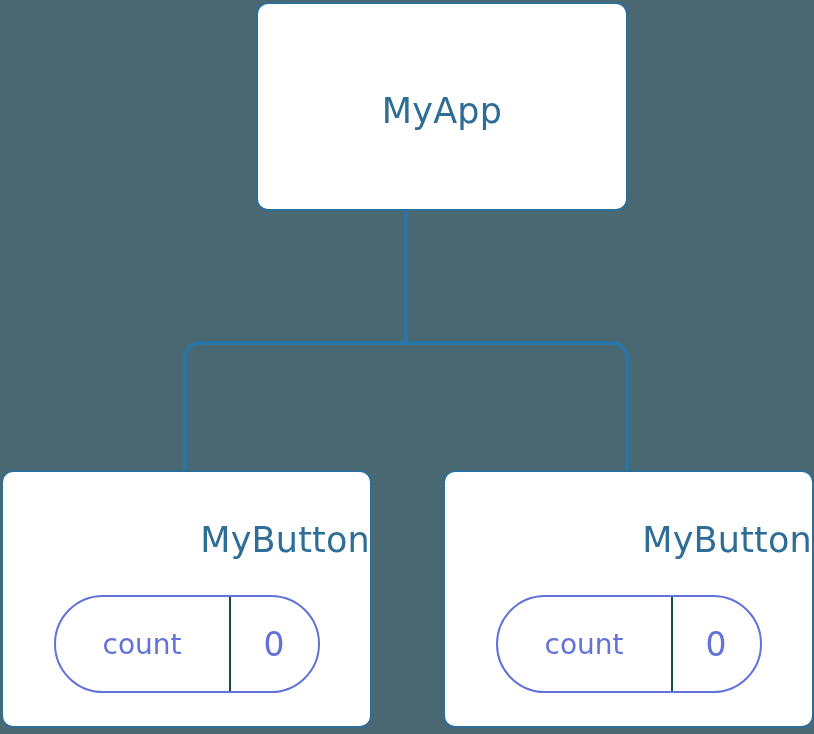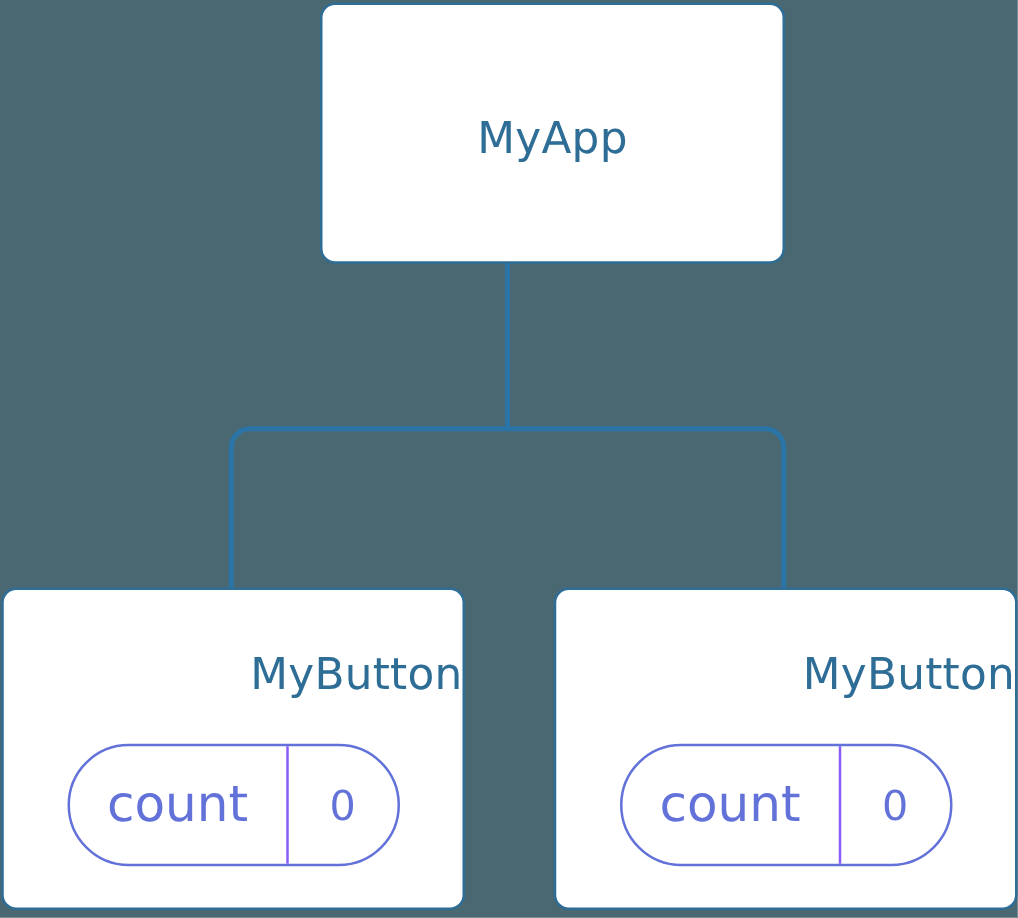--- a/index.html
+++ b/index.html
@@ -83,22 +83,22 @@
     box-sizing: border-box;
     display: flex;
     align-items: stretch;
   }
   .pill-key {
     flex: 0 0 175px;
     display: flex;
     align-items: center;
     justify-content: center;
     color: #6272d8;
-    font-size: 40px;
-    border-right: 2px solid #8b5cf6;
+    font-size: 28px;
+    border-right: 2px solid #14532d;
     box-sizing: border-box;
   }
   .pill-value {
     flex: 1 1 auto;
     display: flex;
     align-items: center;
     justify-content: center;
     color: #6272d8;
     font-size: 33px;
   }

